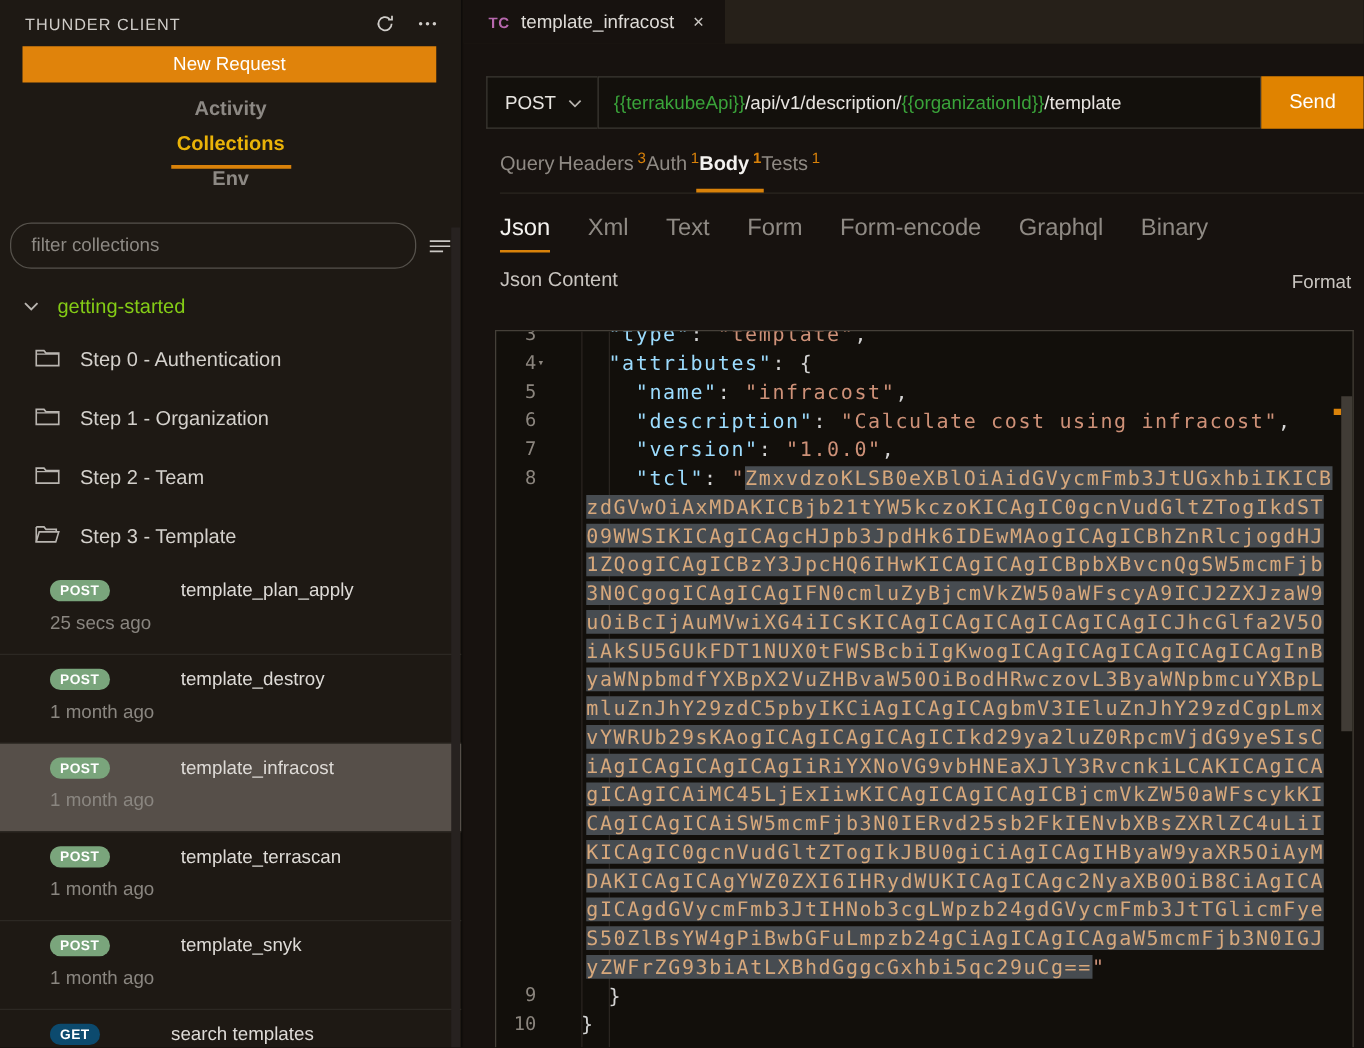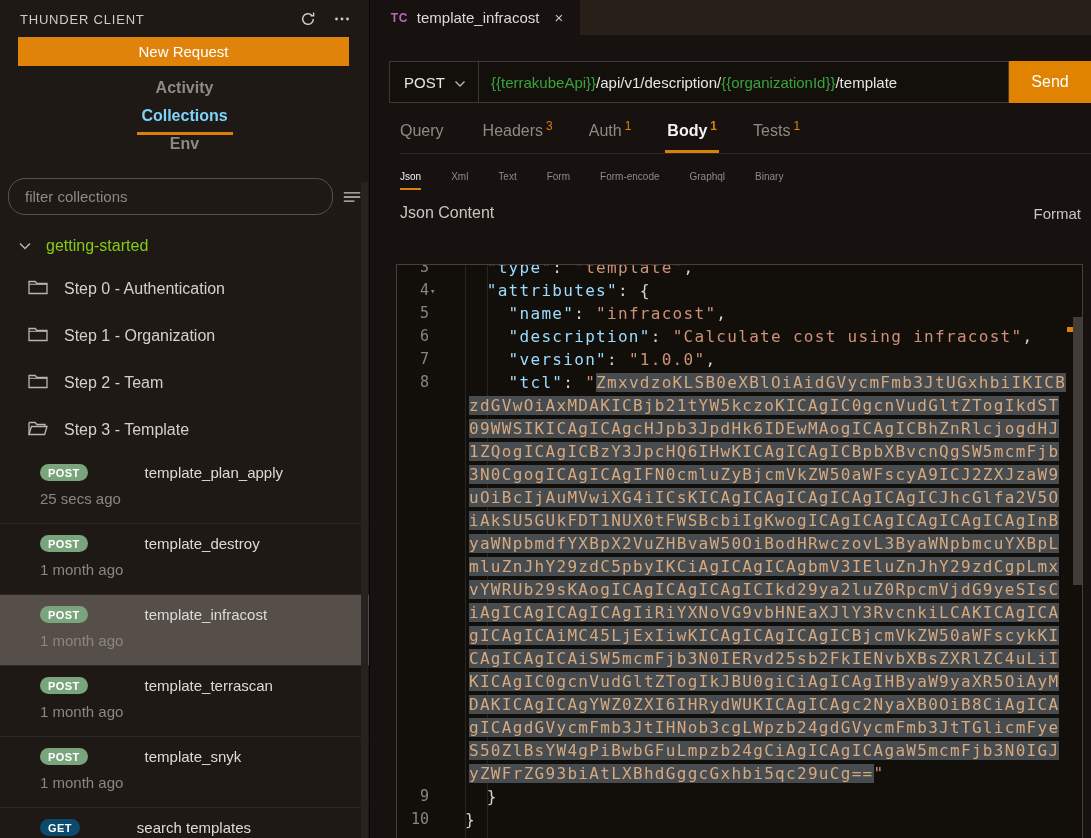--- a/index.html
+++ b/index.html
@@ -12,21 +12,21 @@
              background:#1e1914; border-right:1px solid #0a0807; }
   .sb-scroll { position:absolute; right:1px; top:182px; bottom:0; width:7px; background:#272220; }
   .sb-header { display:flex; align-items:center; justify-content:space-between; padding:10px 18px 0 20px; }
   .sb-title { font-size:13px; letter-spacing:.8px; color:#cfccc8; }
   .sb-icons { display:flex; align-items:center; gap:16px; }
   .icon-btn { width:18px; height:18px; display:inline-flex; align-items:center; justify-content:center; cursor:pointer; }
   .new-req { display:block; width:331px; margin:9px 20px 0 18px; height:29px; background:#e0830b;
              color:#fff; border:none; font-size:15px; font-family:inherit; cursor:pointer; }
   .sb-tabs { display:flex; margin-top:13px;flex-direction:column; }
   .sb-tab { flex:1; text-align:center; font-weight:bold; font-size:16px; color:#8d8984; padding-bottom:10px; cursor:pointer; position:relative; }
-  .sb-tab.active { color:#7dd3fc; }
+  .sb-tab.active { color:#eab308; }
   .sb-tab.active::after { content:""; position:absolute; left:50%; transform:translateX(-50%);
              bottom:0; width:96px; height:3px; background:#d9820a; }
   .filter-row { display:flex; align-items:center; gap:10px; margin:15px 8px 0 8px; }
   .filter-input { flex:1; height:37px; background:transparent; border:1px solid #56524c; border-radius:17px;
              color:#d6d3cf; font-size:15px; padding:0 16px; font-family:inherit; outline:none; }
   .filter-input::placeholder { color:#8d8984; }
   .tree { margin-top:14px; }
   .col-row { display:flex; align-items:center; gap:14px; padding:8px 0 10px 18px; font-size:16px; color:#84cc16; cursor:pointer; }
   .folder-row { display:flex; align-items:center; gap:16px; height:47px; padding-left:28px; font-size:16px; color:#d4d1cc; cursor:pointer; }
   .req-row { padding:11px 0 0 40px; height:70px; cursor:pointer; }
@@ -50,28 +50,28 @@
   .eclose { margin-left:6px; font-size:15px; color:#cac7c3; cursor:pointer; }
 
   .reqbar { display:flex; margin:26px 0 0 18px; height:42px; }
   .method { display:flex; align-items:center; justify-content:space-between; width:89px; padding:0 12px 0 14px;
             background:#13100c; border:1px solid #3c3833; border-right:none; font-size:15px; color:#e8e5e1; cursor:pointer; }
   .url { flex:1; display:flex; align-items:center; background:#13100c; border:1px solid #3c3833;
          font-size:15px; color:#e8e5e1; padding-left:12px; white-space:pre; overflow:hidden; cursor:text; }
   .url .var { color:#3aa33a; }
   .send { width:82px; border:none; background:#e08300; color:#fff; font-size:16px; font-family:inherit; cursor:pointer; }
 
-  .reqtabs { display:flex; gap:36px; margin:16px 0 0 29px; border-bottom:1px solid #2b2621; padding-bottom:0; }
+  .reqtabs { display:flex; margin:16px 0 0 29px; border-bottom:1px solid #2b2621; padding-bottom:0; }
   .rtab { font-size:16px; color:#8f8a84; padding-bottom:13px; position:relative; cursor:pointer; }
   .rtab.active { color:#f4f2ef; font-weight:bold; }
   .rtab.active::after { content:""; position:absolute; left:-2px; right:-2px; bottom:0; height:3px; background:#d9820a; }
   .rtab sup { color:#d9820a; font-size:12px; margin-left:3px; }
 
   .bodytabs { display:flex; gap:30px; margin:17px 0 0 29px; }
-  .btab { font-size:10px; color:#8f8a84; padding-bottom:8px; position:relative; cursor:pointer; }
+  .btab { font-size:19px; color:#8f8a84; padding-bottom:8px; position:relative; cursor:pointer; }
   .btab.active { color:#f4f2ef; }
   .btab.active::after { content:""; position:absolute; left:0; right:0; bottom:0; height:2px; background:#d9820a; }
 
   .contentrow { display:flex; justify-content:space-between; align-items:center; margin:14px 10px 0 29px; }
   .content-label { font-size:16px; color:#c9c5c0; }
   .format-btn { font-size:15px; color:#c9c5c0; cursor:pointer; }
 
   
   .editor { position:absolute; left:25px; right:8px; top:264px; bottom:0;
             background:#120f0b; border:1px solid #454039; border-bottom:none; overflow:hidden; }

